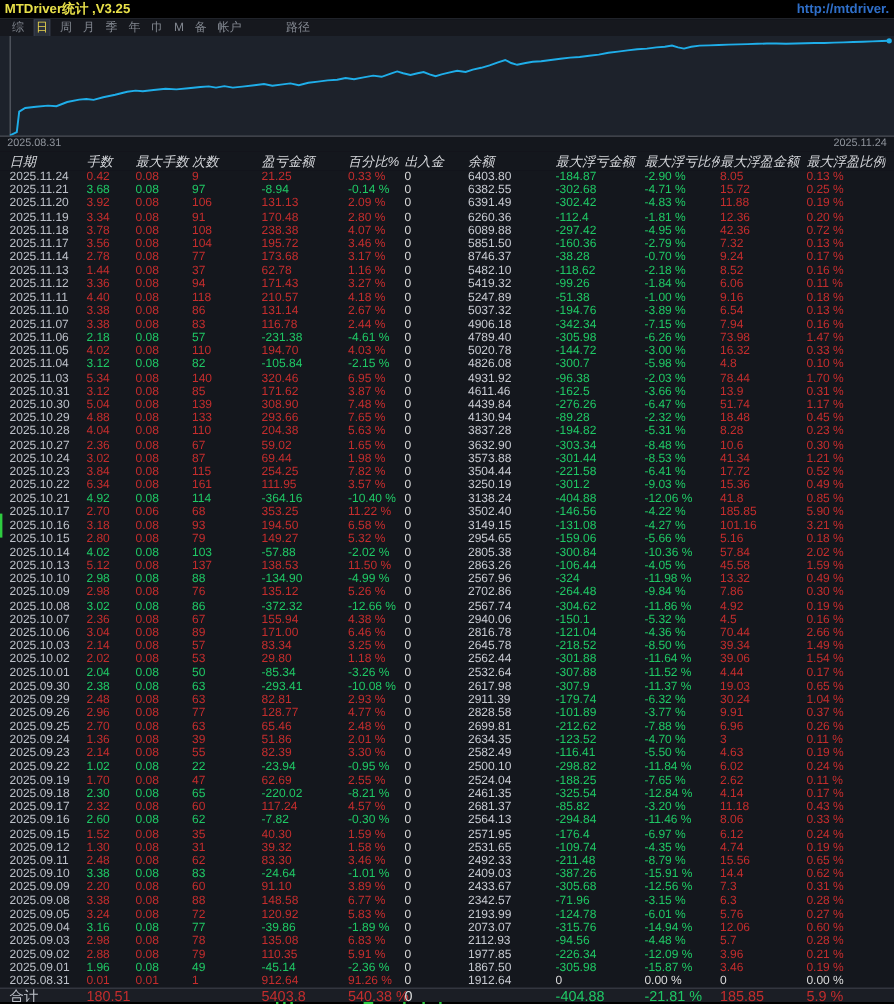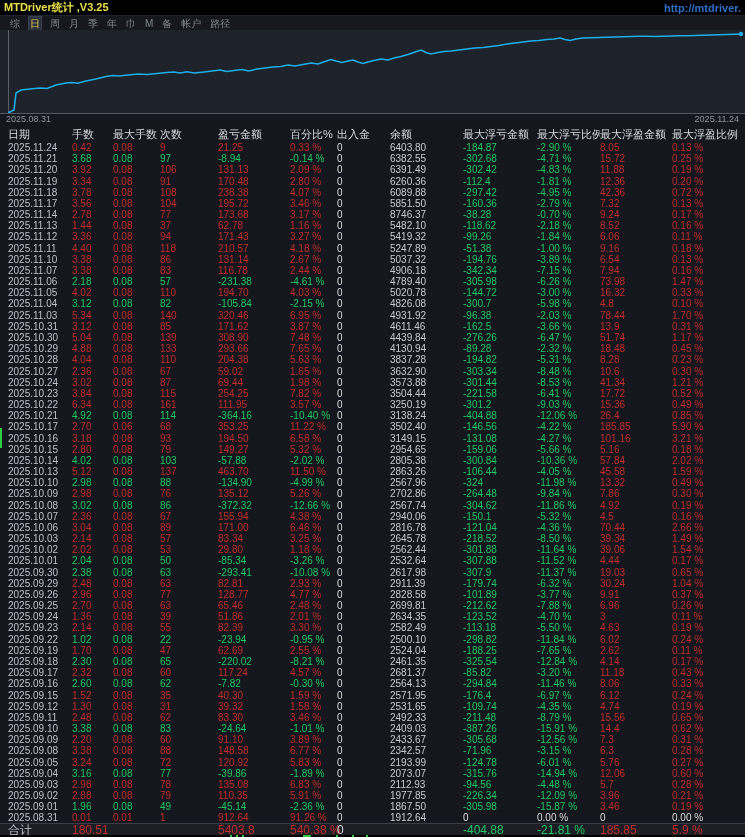--- a/index.html
+++ b/index.html
@@ -12,38 +12,38 @@
   .titlebar{height:15px;background:#000;display:flex;align-items:center;justify-content:space-between;
             padding:0 4px;flex:0 0 auto;border-bottom:1px solid #20232a;}
   .title{color:#e8e049;font-size:11px;font-weight:bold;white-space:nowrap;}
   .url{color:#2f6fc9;font-size:11px;font-weight:bold;white-space:nowrap;}
 
   
   .toolbar{height:14px;background:#16181e;display:flex;align-items:center;gap:9px;
            padding:0 0 0 10px;flex:0 0 auto;}
   .tb-item{color:#81868f;font-size:10px;line-height:13px;cursor:default;white-space:nowrap;}
   .tb-item.active{color:#e8d44d;background:#2b313c;outline:1px solid #3a4252;padding:0 1px;}
-  .tb-item.path{}
+  .tb-item.path{margin-left:28px;}
 
   
   .chart{height:83px;background:#1d222b;position:relative;flex:0 0 auto;
          border-bottom:1px solid #555a62;}
   .chart svg{position:absolute;left:8px;top:0;}
   .chart .yaxis{position:absolute;left:8px;top:0;bottom:0;width:1px;background:#5a5f68;}
 
   .chart-labels{height:12px;background:#14171d;position:relative;flex:0 0 auto;}
   .chart-label{position:absolute;top:0;font-size:9px;color:#8f949c;}
   .chart-label.start{left:6px;}
   .chart-label.end{right:6px;}
 
   
   .grid{display:grid;grid-template-columns:64px 41px 47px 58px 72px 47px 53px 73px 74px 63px 72px 66px;
         padding-left:8px;align-items:center;}
   .thead{height:16px;flex:0 0 auto;background:#14171d;}
-  .thead span{color:#d6d8dc;font-size:11px;white-space:nowrap;overflow:hidden;}
+  .thead span{color:#d6d8dc;font-size:11px;white-space:nowrap;overflow:hidden;font-style:italic;}
   .tbody{flex:1 1 auto;background:#14171d;display:flex;flex-direction:column;}
   .t-row{height:11.18px;flex:0 0 auto;}
   .t-row span{font-size:10px;line-height:11px;white-space:nowrap;overflow:hidden;}
   .total-row{height:11px;flex:0 0 auto;background:#1b1e25;border-top:1px solid #3a3e46;}
   .total-row span{font-size:12px;line-height:10px;white-space:nowrap;}
 
   .c-date{color:#bcc0c8;}
   .c-red{color:#c42d2d;}
   .c-green{color:#1fc865;}
   .c-bal{color:#c7cad1;}
@@ -448,21 +448,21 @@
         <span class="c-date">2025.10.21</span>
         <span class="c-green">4.92</span>
         <span class="c-green">0.08</span>
         <span class="c-green">114</span>
         <span class="c-green">-364.16</span>
         <span class="c-green">-10.40 %</span>
         <span class="c-bright">0</span>
         <span class="c-bal">3138.24</span>
         <span class="c-green">-404.88</span>
         <span class="c-green">-12.06 %</span>
-        <span class="c-red">26.4</span>
+        <span class="c-red">41.8</span>
         <span class="c-red">0.85 %</span>
       </div>
       <div class="grid t-row">
         <span class="c-date">2025.10.17</span>
         <span class="c-red">2.70</span>
         <span class="c-red">0.06</span>
         <span class="c-red">68</span>
         <span class="c-red">353.25</span>
         <span class="c-red">11.22 %</span>
         <span class="c-bright">0</span>
@@ -512,21 +512,21 @@
         <span class="c-green">-300.84</span>
         <span class="c-green">-10.36 %</span>
         <span class="c-red">57.84</span>
         <span class="c-red">2.02 %</span>
       </div>
       <div class="grid t-row">
         <span class="c-date">2025.10.13</span>
         <span class="c-red">5.12</span>
         <span class="c-red">0.08</span>
         <span class="c-red">137</span>
-        <span class="c-red">463.70</span>
+        <span class="c-red">138.53</span>
         <span class="c-red">11.50 %</span>
         <span class="c-bright">0</span>
         <span class="c-bal">2863.26</span>
         <span class="c-green">-106.44</span>
         <span class="c-green">-4.05 %</span>
         <span class="c-red">45.58</span>
         <span class="c-red">1.59 %</span>
       </div>
       <div class="grid t-row">
         <span class="c-date">2025.10.10</span>
@@ -712,21 +712,21 @@
       </div>
       <div class="grid t-row">
         <span class="c-date">2025.09.23</span>
         <span class="c-red">2.14</span>
         <span class="c-red">0.08</span>
         <span class="c-red">55</span>
         <span class="c-red">82.39</span>
         <span class="c-red">3.30 %</span>
         <span class="c-bright">0</span>
         <span class="c-bal">2582.49</span>
-        <span class="c-green">-113.18</span>
+        <span class="c-green">-116.41</span>
         <span class="c-green">-5.50 %</span>
         <span class="c-red">4.63</span>
         <span class="c-red">0.19 %</span>
       </div>
       <div class="grid t-row">
         <span class="c-date">2025.09.22</span>
         <span class="c-green">1.02</span>
         <span class="c-green">0.08</span>
         <span class="c-green">22</span>
         <span class="c-green">-23.94</span>

